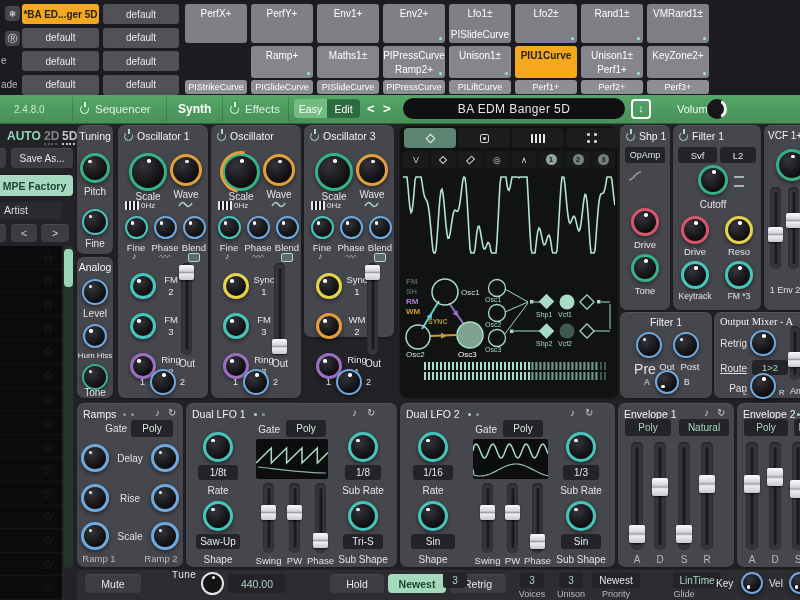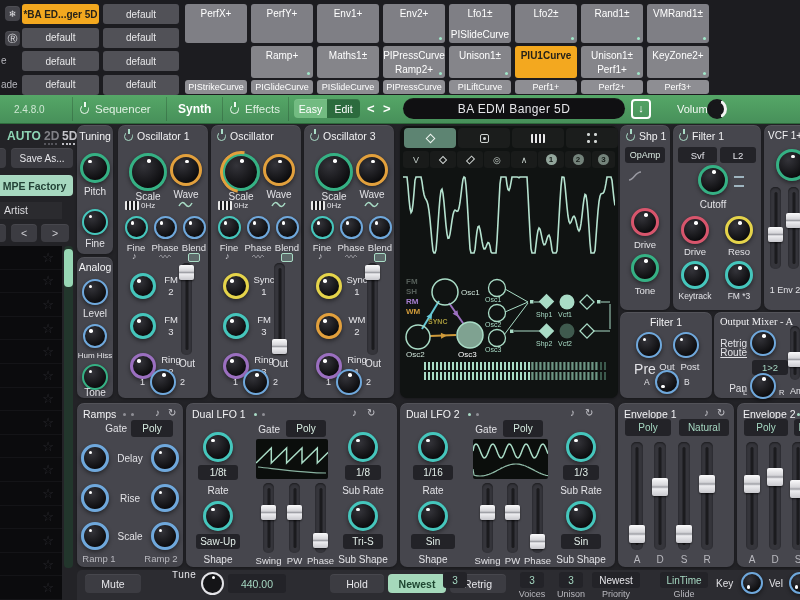--- a/index.html
+++ b/index.html
@@ -361,21 +361,21 @@
           <div>3</div>
         </div>
         <div class="vsl" style="left: 63px; top: 138px; width: 11px; height: 92px;">
           <div class="h" style="top: 76px;"></div>
         </div>
         <div class="lb lb-c" style="left: 69px; top: 233px;">Out</div>
         <div class="knob k-sm di-t" style="left: 32px; top: 244px; width: 26px; height: 26px; --ring: var(--c-blue);"></div>
         <div class="lb" style="left: 22px; top: 252px; font-size: 9px;">1</div>
         <div class="lb" style="left: 62px; top: 252px; font-size: 9px;">2</div>
       </div>
-      <div class="panel" style="left: 304px; top: 125px; width: 90px; height: 273px;">
+      <div class="panel" style="left: 304px; top: 125px; width: 90px; height: 212px;">
         <span class="pwr" style="left: 6px; top: 7px;"></span>
         <div class="ptitle" style="left: 19px; top: 5px;">Oscillator 3</div>
         <div class="knob di-t" style="left: 11px; top: 28px; width: 38px; height: 38px; --ring: var(--c-green); border-width: 3.5px;"></div>
         <div class="knob di-t" style="left: 52px; top: 29px; width: 32px; height: 32px; --ring: var(--c-orange); border-width: 3.5px;"></div>
         <div class="lb lb-c" style="left: 30px; top: 66px;">Scale</div>
         <div class="lb lb-c" style="left: 68px; top: 64px;">Wave</div>
         <span class="piano" style="position: absolute; left: 7px; top: 76px;"></span>
         <div class="lb" style="left: 23px; top: 76px; font-size: 8px;">0Hz</div>
         <div style="position: absolute; left: 60px; top: 74px;">
           <svg width="15" height="10" viewBox="0 0 15 10">
@@ -563,21 +563,21 @@
     <div class="lb lb-c" style="left:70px;top:49px;font-size:9.5px;">Post</div>
     <div class="knob k-sm" style="left:35px;top:58px;width:24px;height:24px;--ring:var(--c-blue);"></div>
     <div class="lb" style="left:24px;top:65px;font-size:8.5px;">A</div>
     <div class="lb" style="left:64px;top:65px;font-size:8.5px;">B</div>
   </div>
 
   <div class="panel" style="left:714px;top:312px;width:90px;height:86px;border-radius:7px 0 0 7px;">
     <div class="ptitle" style="left:6px;top:4px;font-family:Liberation Serif, serif;">Output Mixer - A</div>
     <div class="lb lb-r" style="left:33px;top:26px;">Retrig</div>
     <div class="knob k-sm di-t" style="left:36px;top:18px;width:26px;height:26px;--ring:var(--c-blue);"></div>
-    <div class="lb lb-r" style="left:33px;top:35px;text-decoration:underline;">Route</div>
+    <div class="lb lb-r" style="left:33px;top:51px;text-decoration:underline;">Route</div>
     <div class="vbox" style="left:38px;top:48px;width:36px;height:15px;font-size:9.5px;">1&gt;2</div>
     <div class="lb lb-r" style="left:33px;top:71px;">Pan</div>
     <div class="knob k-sm di-t" style="left:36px;top:61px;width:26px;height:26px;--ring:var(--c-blue);"></div>
     <div class="lb" style="left:29px;top:76px;font-size:7.5px;">L</div>
     <div class="lb" style="left:65px;top:76px;font-size:7.5px;">R</div>
     <div class="vsl" style="left:76px;top:14px;width:10px;height:54px;">
         <div class="h" style="top:26px;"></div>
       </div>
     <div class="lb" style="left:76px;top:74px;font-size:9px;">Am</div>
   </div>
@@ -737,21 +737,21 @@
     <div class="dbtn" style="left:253px;top:4px;width:54px;height:19px;">Hold</div>
     <div class="dbtn" style="left:311px;top:4px;width:58px;height:19px;background:#a5d9bb;color:#1f4631;font-weight:bold;">Newest</div>
     <div class="dbtn" style="left:373px;top:4px;width:56px;height:19px;">Retrig</div>
     <div class="vbox" style="left:366px;top:2px;width:24px;height:16px;left:366px;">3</div>
     <div class="vbox" style="left:443px;top:2px;width:24px;height:16px;">3</div>
     <div class="lb lb-c dim" style="left:455px;top:19px;font-size:9px;">Voices</div>
     <div class="vbox" style="left:482px;top:2px;width:24px;height:16px;">3</div>
     <div class="lb lb-c dim" style="left:494px;top:19px;font-size:9px;">Unison</div>
     <div class="vbox" style="left:515px;top:2px;width:48px;height:16px;color:#e6e6ea;">Newest</div>
     <div class="lb lb-c dim" style="left:539px;top:19px;font-size:9px;">Priority</div>
-    <div class="vbox" style="left:583px;top:2px;width:48px;height:16px;">LinTime</div>
+    <div class="vbox" style="left:596px;top:2px;width:48px;height:16px;">LinTime</div>
     <div class="lb lb-c dim" style="left:607px;top:19px;font-size:9px;">Glide</div>
     <div class="lb" style="left:556px;top:8px;left:639px;">Key</div>
     <div class="knob k-sm" style="left:664px;top:2px;width:22px;height:22px;--ring:var(--c-blue);"></div>
     <div class="lb" style="left:692px;top:8px;">Vel</div>
     <div class="knob k-sm" style="left:712px;top:2px;width:22px;height:22px;--ring:var(--c-blue);"></div>
 
   </div>
 </div>
 
 </body></html>

